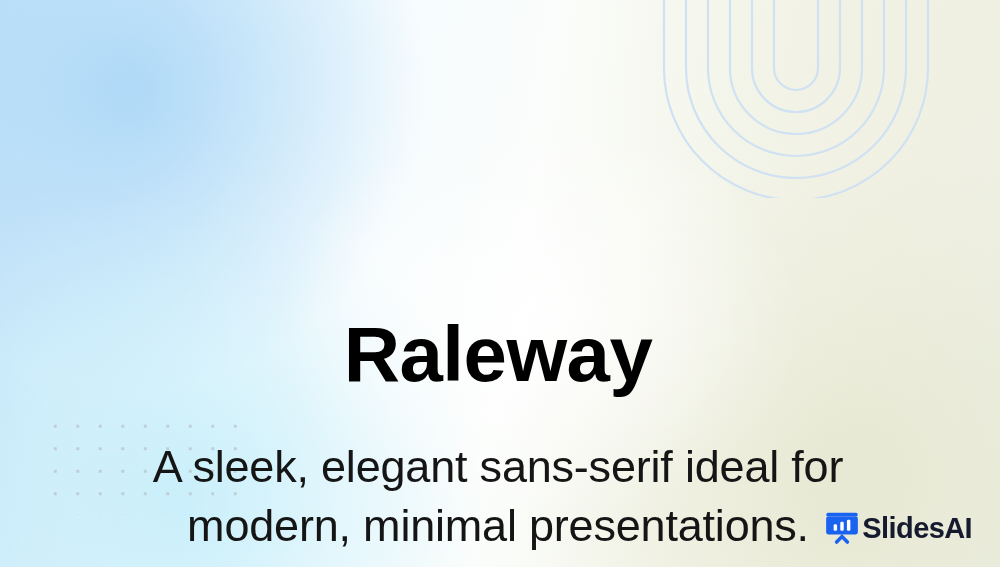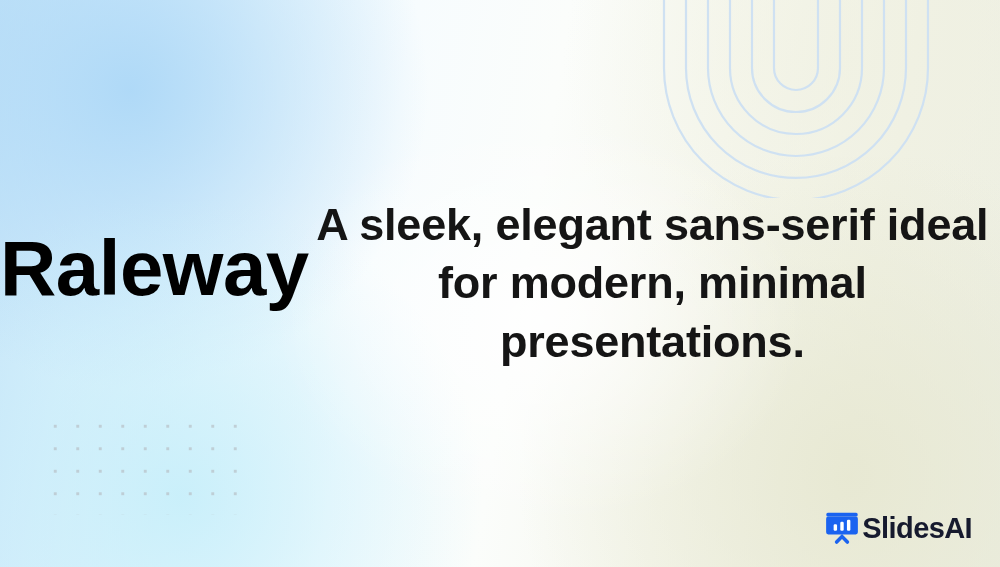--- a/index.html
+++ b/index.html
@@ -81,40 +81,40 @@
   }
 
   
   #content {
     position: absolute;
     left: 0;
     top: 0;
     width: 996px;
     height: 567px;
     display: flex;
-    flex-direction: row;
+    flex-direction: column;
     align-items: center;
     justify-content: flex-end;
     text-align: center;
   }
   #title {
     font-size: 78px;
     font-weight: 800;
     letter-spacing: -0.5px;
     color: #000000;
     line-height: 1.05;
     margin: 0 0 30px 0;
     padding: 0;
   }
   #subtitle {
     font-size: 45px;
-    font-weight: 700;
+    font-weight: 400;
     color: #151515;
     line-height: 1.30;
-    margin: 0;
+    margin: 12px;
     padding: 0;
     max-width: 800px;
     letter-spacing: -0.2px;
   }
 
   
   #logo {
     position: absolute;
     right: 28px;
     bottom: 20px;

